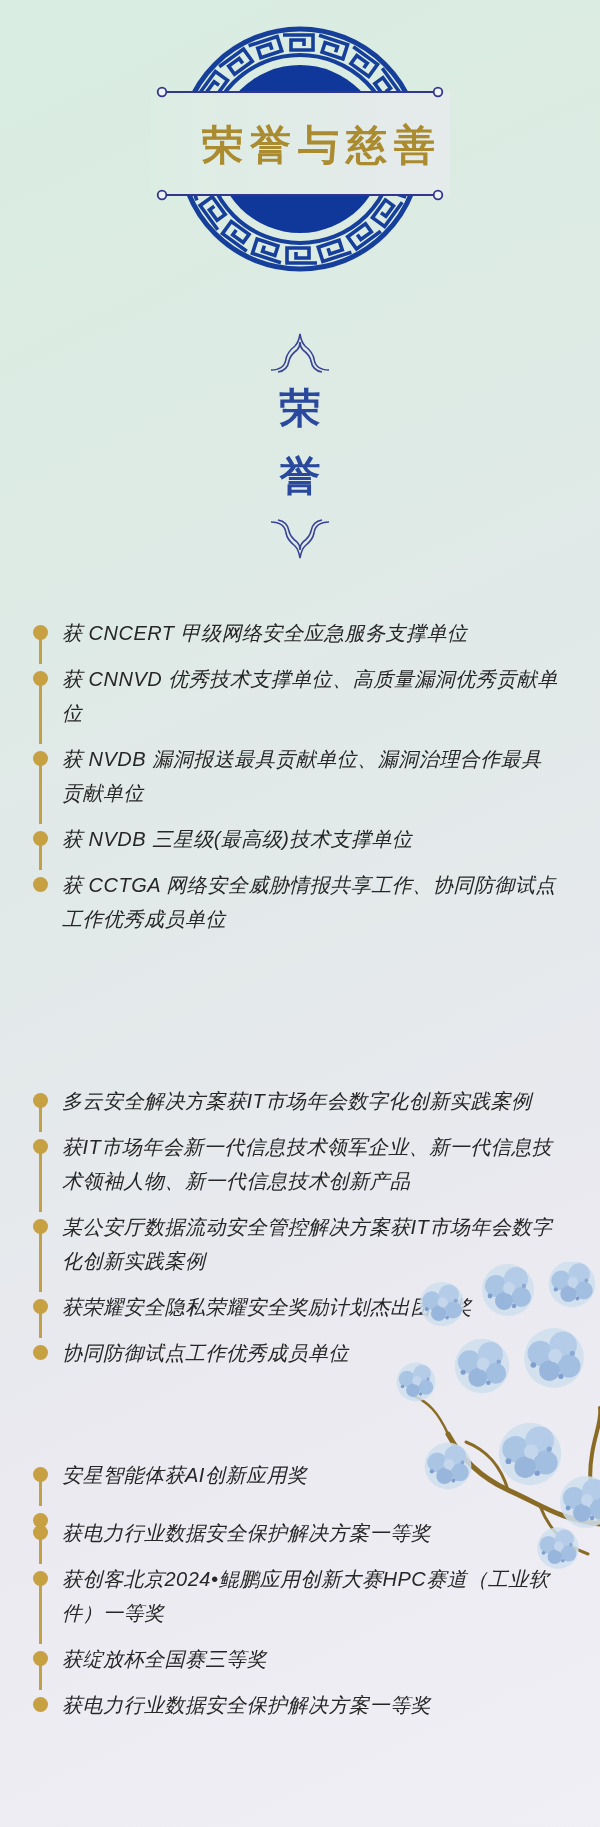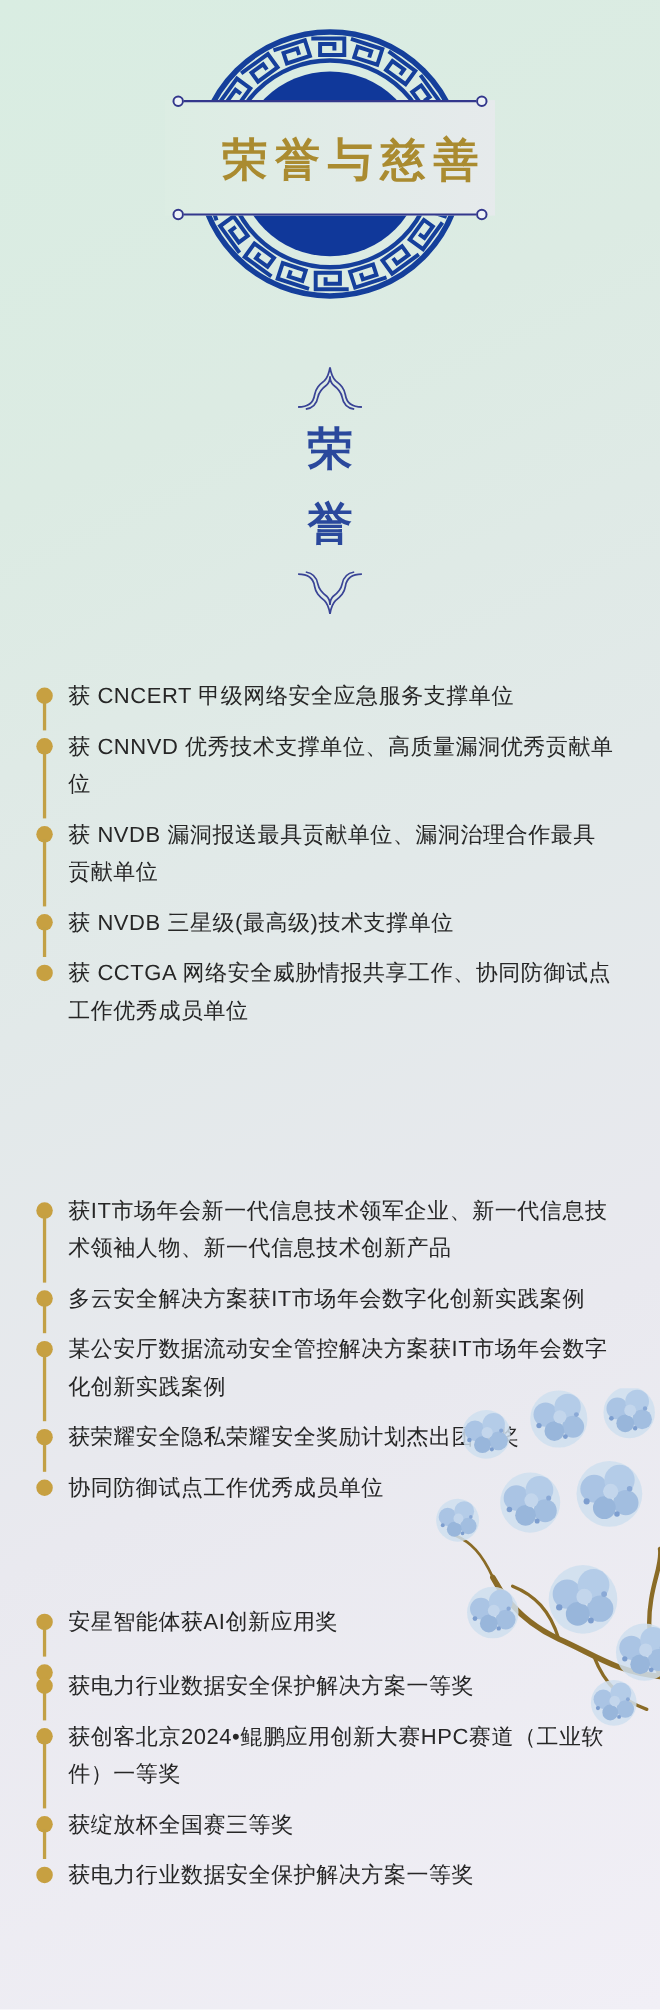--- a/index.html
+++ b/index.html
@@ -20,21 +20,21 @@
   .bracket-top { left:268px; top:332px; }
   .bracket-bottom { left:268px; top:518px; }
   .vertical-title {
     position:absolute; left:262px; top:374px; width:76px; height:146px;
     font-family:"Liberation Serif", serif; font-weight:bold;
     font-size:41px; line-height:68px; text-align:center; color:#2a489c;
   }
   
   .honor-group { position:absolute; left:28px; width:530px; }
   .g1 { top:616px; } .g2 { top:1084px; } .g3 { top:1458px; }
-  .honor-item { display:flex; margin-bottom:12px; }
+  .honor-item { display:flex; margin-bottom:12px;font-style:italic; }
   .rail { flex:0 0 34px; position:relative; }
   .dot {
     position:absolute; left:5px; top:9px; width:15px; height:15px;
     border-radius:50%; background:#c7a041;
   }
   .honor-item:not(.last) .rail::after {
     content:""; position:absolute; left:11.3px; top:21px; width:2.5px;
     height:calc(100% - 7px); background:#c2a045;
   }
   .honor-text {
@@ -140,27 +140,27 @@
         </div>
       <div class="honor-text">获 CCTGA 网络安全威胁情报共享工作、协同防御试点工作优秀成员单位</div>
     </div>
   </div>
 
   <div class="honor-group g2">
     <div class="honor-item">
       <div class="rail">
           <span class="dot"></span>
         </div>
+      <div class="honor-text">多云安全解决方案获IT市场年会数字化创新实践案例</div>
+    </div>
+    <div class="honor-item">
+      <div class="rail">
+          <span class="dot"></span>
+        </div>
       <div class="honor-text">获IT市场年会新一代信息技术领军企业、新一代信息技术领袖人物、新一代信息技术创新产品</div>
-    </div>
-    <div class="honor-item">
-      <div class="rail">
-          <span class="dot"></span>
-        </div>
-      <div class="honor-text">多云安全解决方案获IT市场年会数字化创新实践案例</div>
     </div>
     <div class="honor-item">
       <div class="rail">
           <span class="dot"></span>
         </div>
       <div class="honor-text">某公安厅数据流动安全管控解决方案获IT市场年会数字化创新实践案例</div>
     </div>
     <div class="honor-item">
       <div class="rail">
           <span class="dot"></span>

